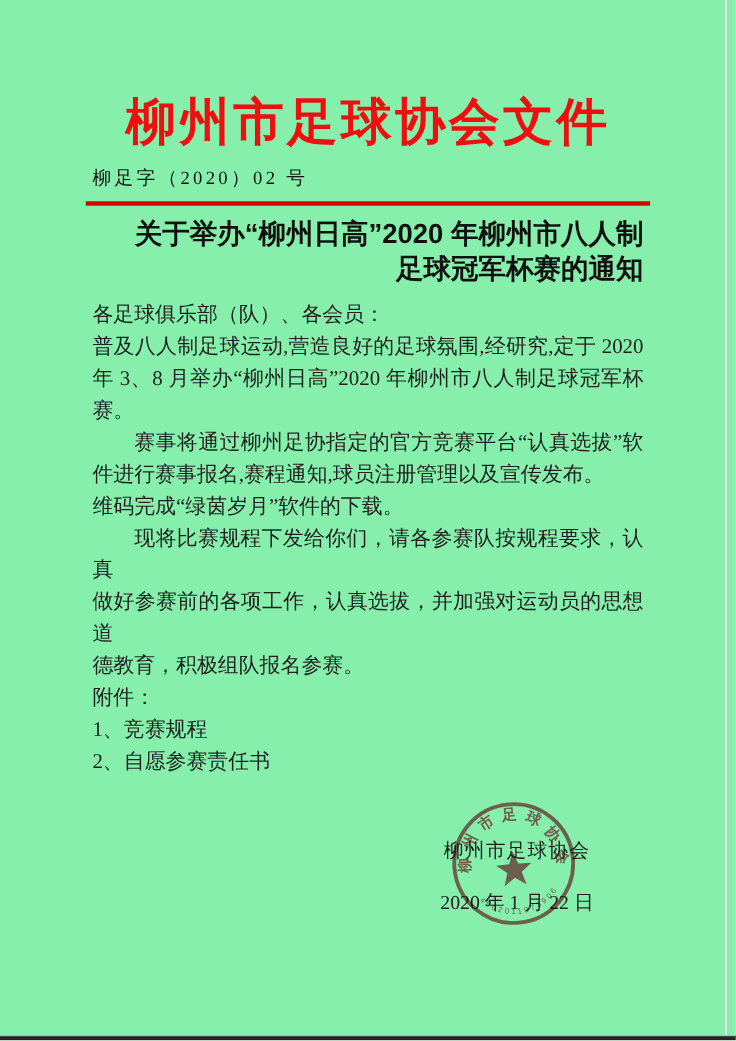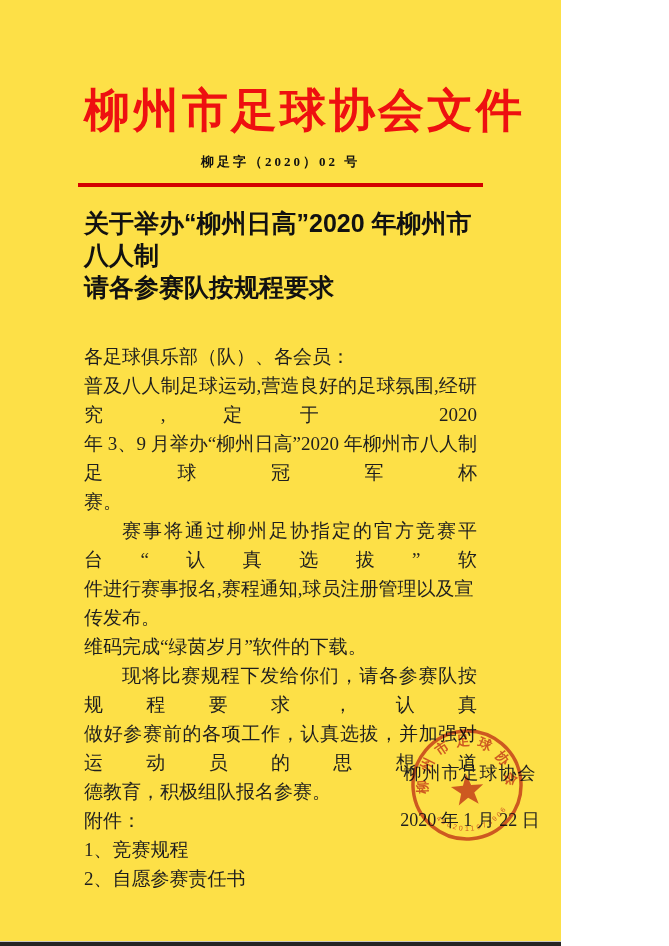--- a/index.html
+++ b/index.html
@@ -1,63 +1,62 @@
 <!DOCTYPE html>
 <html><head>
 <meta charset="utf-8">
 <style>
   * { margin: 0; padding: 0; box-sizing: border-box; }
   html, body { background: #ffffff; }
   .page {
     position: relative;
-    width: 561px;
+    width: 669px;
     height: 946px;
-    background: #fde047;
+    background: #86efac;
     overflow: hidden;
     font-family: "Liberation Serif", "DejaVu Serif", serif;
     color: #1a1a1a;
   }
   .content { padding: 0 84px; }
 
   .header-title {
     margin-top: 86px;
     font-size: 46px;
     line-height: 49px;
     font-weight: bold;
     text-align: center;
     letter-spacing: 3px;
     color: #ee1010;
     font-family: "Liberation Serif", "DejaVu Serif", serif;
     white-space: nowrap;
   }
   .doc-number {
     margin-top: 17px;
-    font-size: 13px;
+    font-size: 17px;
     line-height: 20px;
-    font-weight: bold;
-    text-align: center;
+    font-weight: normal;
     letter-spacing: 3px;
     color: #111111;
   }
   .red-rule {
     margin: 11px -6px 0;
     height: 4px;
     background: #d40000;
   }
   .notice-title {
-    margin-top: 20px;
+    margin-top: 10px;
     font-size: 25px;
     line-height: 32px;
     font-weight: 600;
-    text-align: left;
+    text-align: right;
     color: #111111;
     font-family: "Liberation Sans", "DejaVu Sans", sans-serif;
   }
   .body-text {
-    margin-top: 39px;
+    margin-top: 11px;
     font-size: 19px;
     line-height: 29px;
     color: #1f1f1f;
   }
   .bl { width: 100%; }
   .bl.ind { text-indent: 2em; }
   .bl.fill {
     text-align: justify;
     text-align-last: justify;
     text-justify: inter-character;
@@ -107,27 +106,27 @@
   <div class="content">
 
     <h1 class="header-title">柳州市足球协会文件</h1>
 
     <div class="doc-number">柳足字（2020）02 号</div>
 
     <div class="red-rule"></div>
 
     <div class="notice-title">
       <div>关于举办“柳州日高”2020 年柳州市八人制</div>
-      <div>请各参赛队按规程要求</div>
+      <div>足球冠军杯赛的通知</div>
     </div>
 
     <div class="body-text">
       <div class="bl">各足球俱乐部（队）、各会员：</div>
       <div class="bl fill">普及八人制足球运动,营造良好的足球氛围,经研究,定于 2020</div>
-      <div class="bl fill">年 3、9 月举办“柳州日高”2020 年柳州市八人制足球冠军杯</div>
+      <div class="bl fill">年 3、8 月举办“柳州日高”2020 年柳州市八人制足球冠军杯</div>
       <div class="bl">赛。</div>
       <div class="bl ind fill">赛事将通过柳州足协指定的官方竞赛平台“认真选拔”软</div>
       <div class="bl">件进行赛事报名,赛程通知,球员注册管理以及宣传发布。</div>
       <div class="bl">维码完成“绿茵岁月”软件的下载。</div>
       <div class="bl ind fill">现将比赛规程下发给你们，请各参赛队按规程要求，认真</div>
       <div class="bl fill">做好参赛前的各项工作，认真选拔，并加强对运动员的思想道</div>
       <div class="bl">德教育，积极组队报名参赛。</div>
       <div class="bl">附件：</div>
       <div class="bl">1、竞赛规程</div>
       <div class="bl">2、自愿参赛责任书</div>

